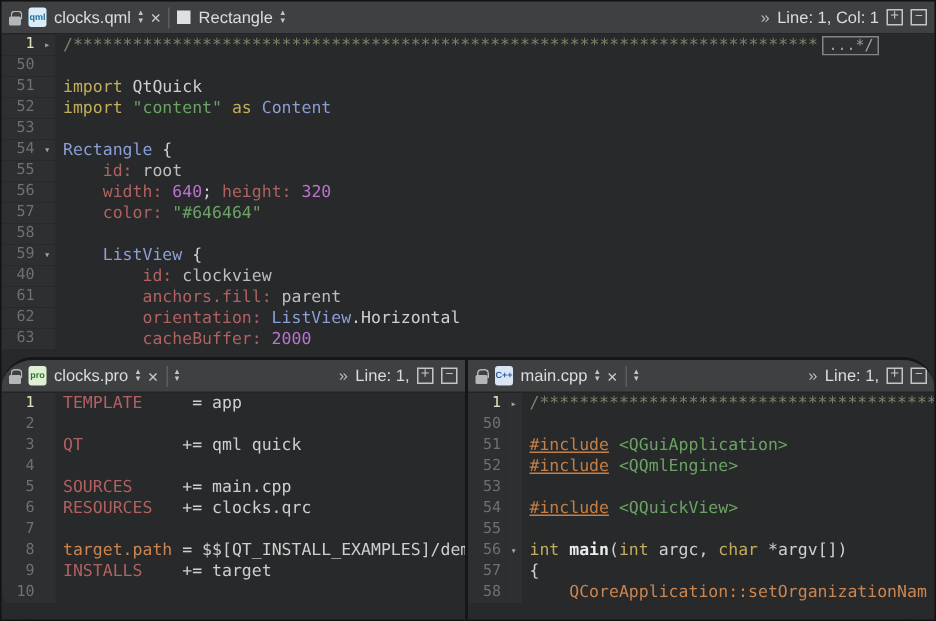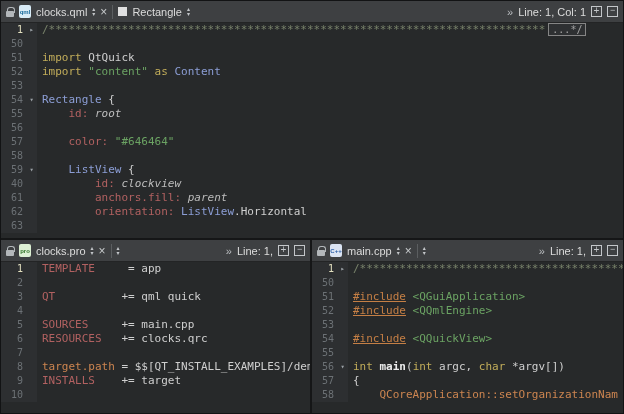--- a/index.html
+++ b/index.html
@@ -6,21 +6,21 @@
   html,body { background:#1c1d1e; }
   .window {
     width:624px; height:414px; overflow:hidden;
     display:flex; flex-direction:column;
     background:#27292a;
     font-family:"Liberation Sans", sans-serif;
     border:1px solid #121314;
   }
   .pane { display:flex; flex-direction:column; overflow:hidden; }
   .pane-top { height:237px; flex-shrink:0; }
-  .bottom-row { flex:1; display:flex; border-top:2px solid #151617; overflow:hidden; }
+  .bottom-row { flex:1; display:flex; border-top:2px solid #151617; overflow:hidden;border-radius:21px; }
   .pane-bl { width:311px; flex-shrink:0; border-right:2px solid #151617; }
   .pane-br { flex:1; }
 
   
   .toolbar {
     height:22px; flex-shrink:0;
     background:#3e4042; border-bottom:1px solid #232425;
     display:flex; align-items:center;
     padding:0 5px; gap:5px;
     color:#d6d6d6; font-size:11px; white-space:nowrap; overflow:hidden;
@@ -70,21 +70,21 @@
   }
   .row.current .gutter { color:#e4e1c0; }
   .code { white-space:pre; padding-left:5px; color:#cfcfcf; }
 
   .tok-comment  { color:#79836b; }
   .tok-keyword  { color:#c2ad5a; }
   .tok-type     { color:#8c9ed6; }
   .tok-string   { color:#6ba363; }
   .tok-property { color:#b26161; }
   .tok-number   { color:#b973cf; }
-  .tok-id       { color:#bdbdbd; font-style:italic; }
+  .tok-id       { color:#bdbdbd; }
   .tok-plain    { color:#cfcfcf; }
   .tok-preproc  { color:#c57f45;text-decoration:underline; }
   .tok-orange   { color:#cd8550; }
   .tok-func     { color:#ececec; font-weight:bold; }
   .tok-foldbox  {
     border:1px solid #858585; color:#a3a3a3; background:#2e3032;
     padding:0 3px; margin-left:3px; font-size:10px;
   }
 </style>
 </head>
@@ -147,20 +147,21 @@
           <span class="code"><span class="tok-type">Rectangle</span><span class="tok-plain"> {</span></span>
         </div>
         <div class="row">
           <span class="gutter">55</span>
           <span class="fold-col"></span>
           <span class="code"><span class="tok-property">    id:</span><span class="tok-id"> root</span></span>
         </div>
         <div class="row">
           <span class="gutter">56</span>
           <span class="fold-col"></span>
+          <span class="code"><span class="tok-property">    width:</span><span class="tok-number"> 640</span><span class="tok-plain">;</span><span class="tok-property"> height:</span><span class="tok-number"> 320</span></span>
         </div>
         <div class="row">
           <span class="gutter">57</span>
           <span class="fold-col"></span>
           <span class="code"><span class="tok-property">    color:</span><span class="tok-string"> "#646464"</span></span>
         </div>
         <div class="row">
           <span class="gutter">58</span>
           <span class="fold-col"></span>
           <span class="code"></span>
@@ -181,20 +182,21 @@
           <span class="code"><span class="tok-property">        anchors.fill:</span><span class="tok-id"> parent</span></span>
         </div>
         <div class="row">
           <span class="gutter">62</span>
           <span class="fold-col"></span>
           <span class="code"><span class="tok-property">        orientation:</span><span class="tok-type"> ListView</span><span class="tok-plain">.Horizontal</span></span>
         </div>
         <div class="row">
           <span class="gutter">63</span>
           <span class="fold-col"></span>
+          <span class="code"><span class="tok-property">        cacheBuffer:</span><span class="tok-number"> 2000</span></span>
         </div>
       </div>
   </div>
 
   <div class="bottom-row">
 
     <div class="pane pane-bl">
       <div class="toolbar">
         <span class="icon-lock"></span>
         <span class="file-icon fi-pro">pro</span>

